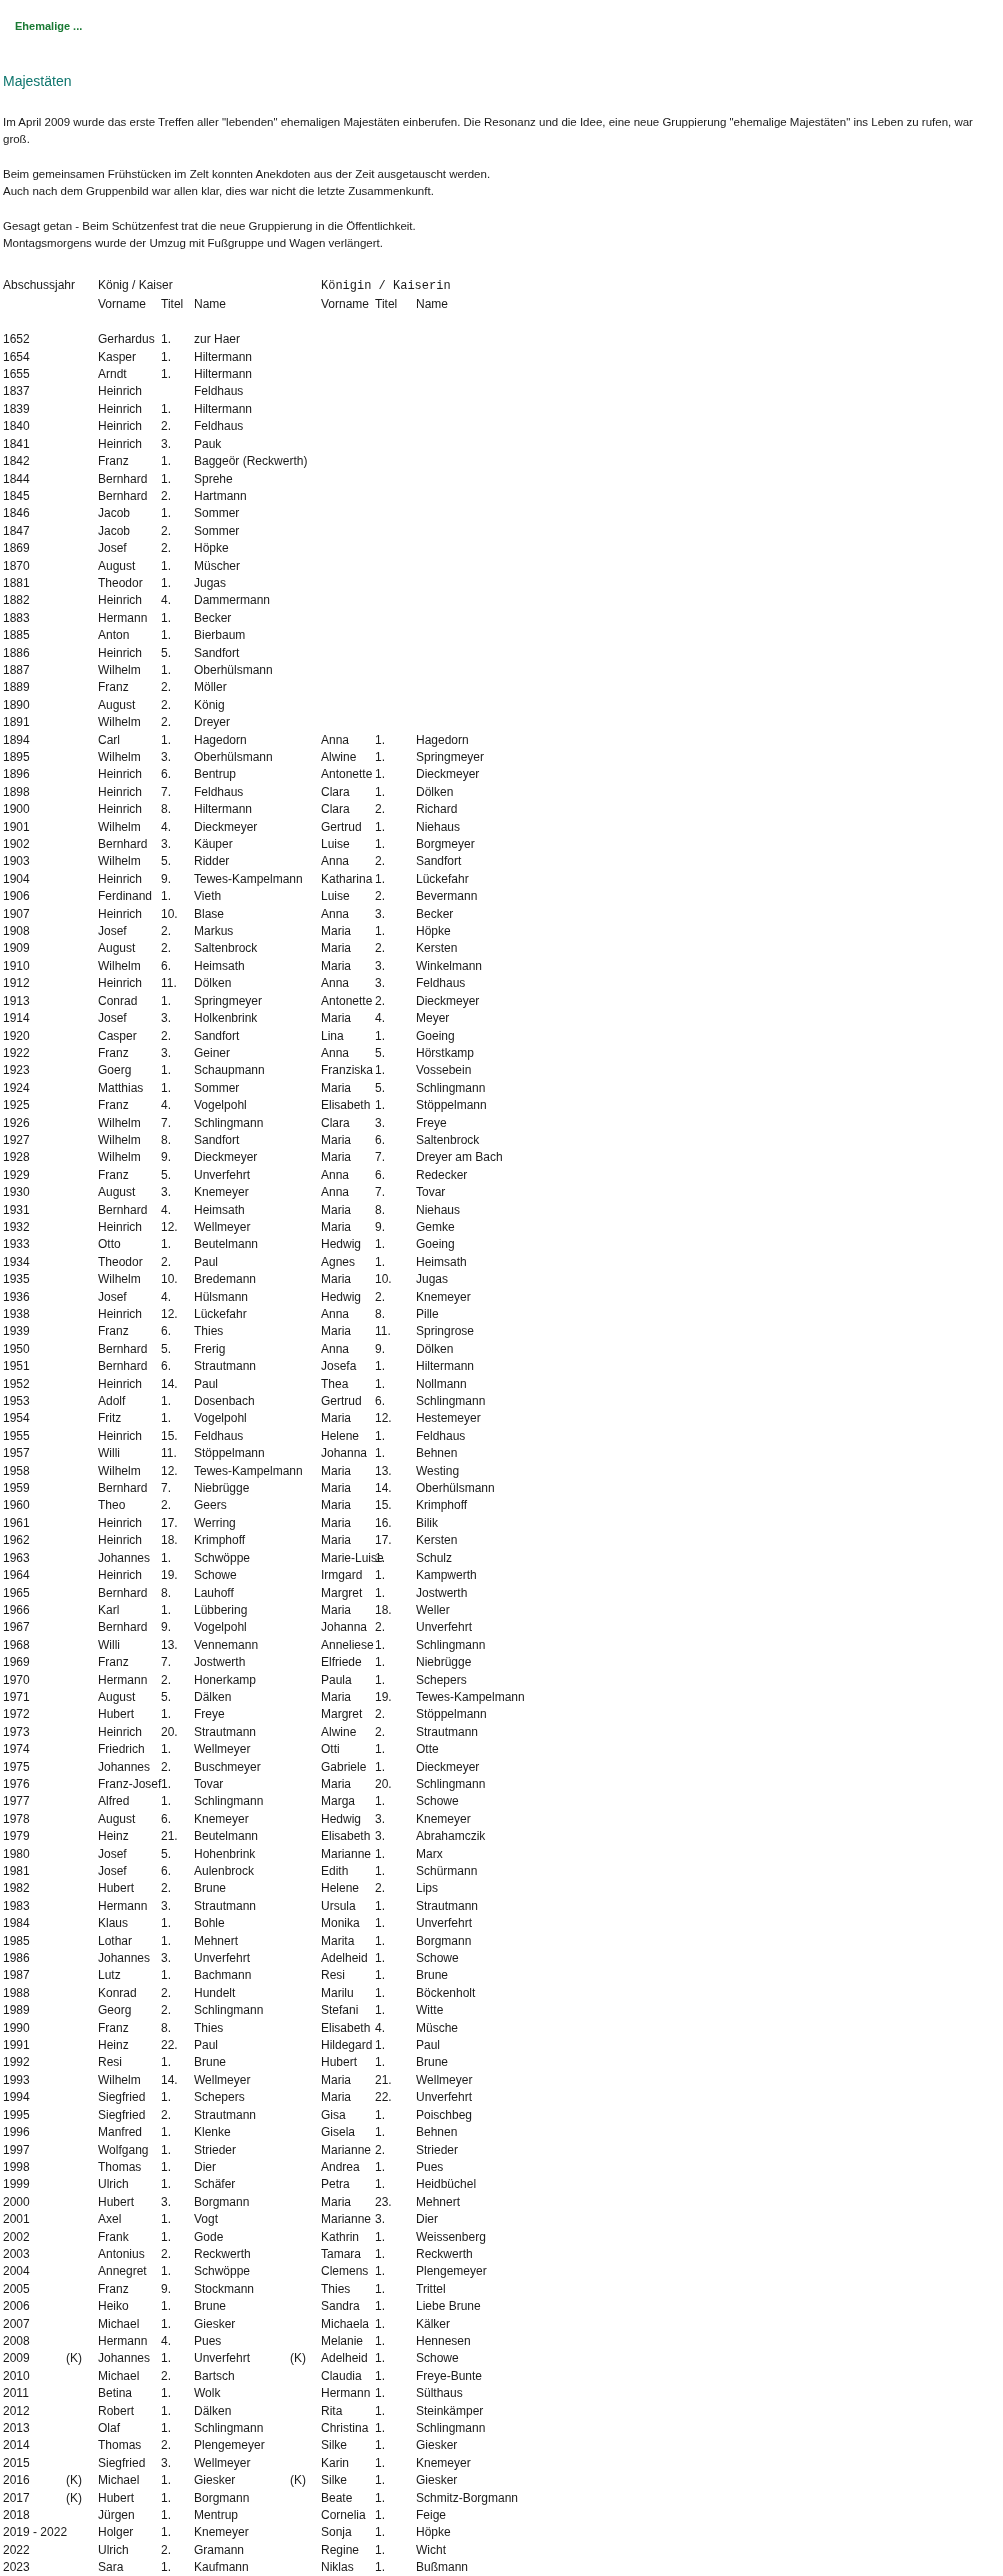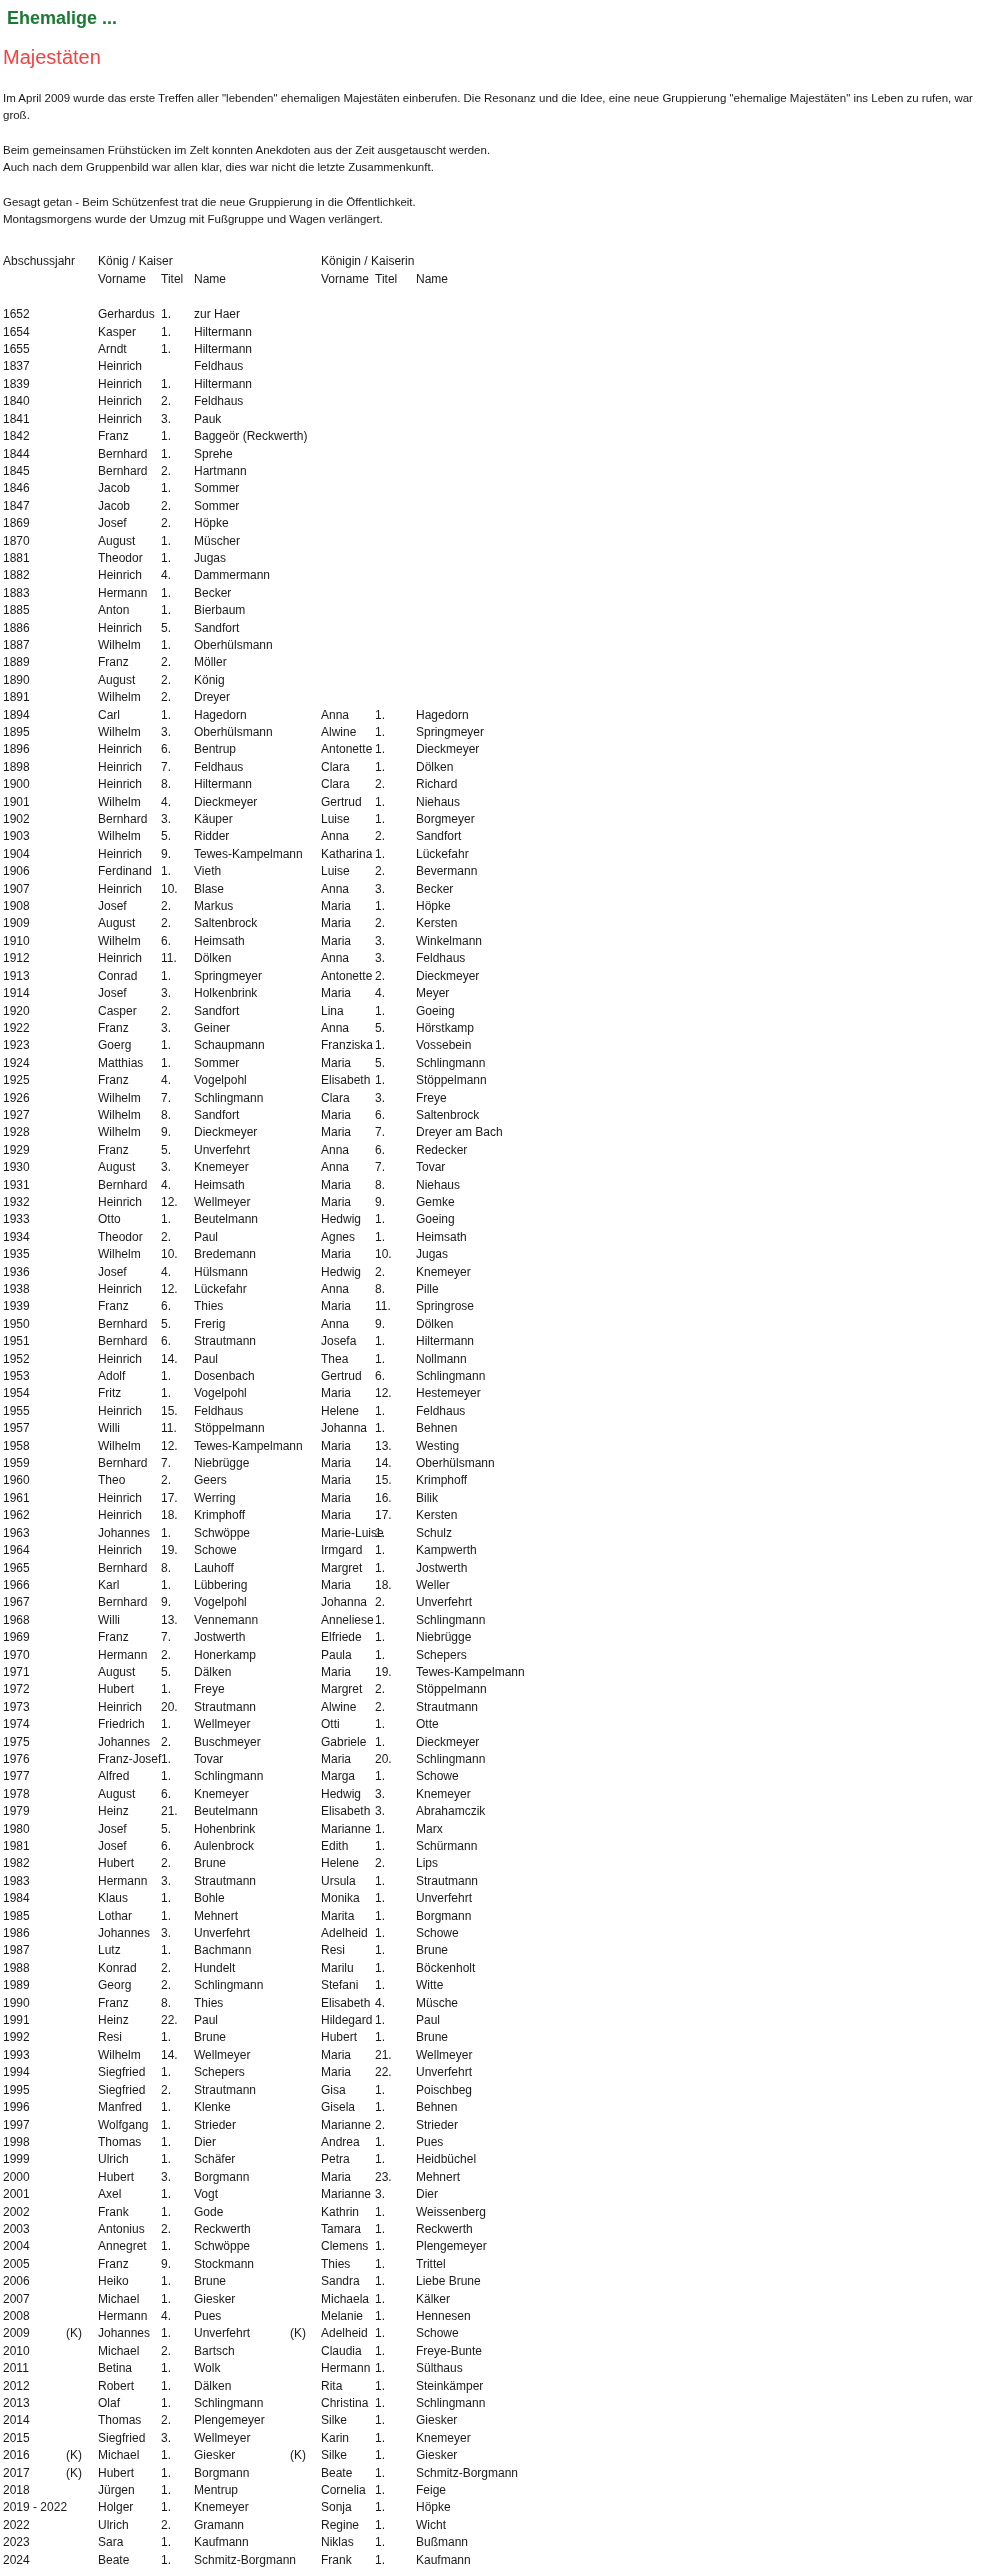--- a/index.html
+++ b/index.html
@@ -9,32 +9,32 @@
     color: #1a1a1a;
     font-family: "Liberation Sans", "DejaVu Sans", sans-serif;
   }
   .page {
     width: 1003px;
     min-height: 2576px;
     box-sizing: border-box;
     padding: 4px 2px 10px 3px;
   }
   .page-title {
-    margin: 4px;
-    font-size: 18px;
+    margin: 12px;
+    font-size: 11px;
     font-weight: bold;
     line-height: 20px;
     letter-spacing: 0;
   }
   .section-title {
-    margin: 20px 0 0 0;
-    font-size: 20px;
+    margin: 36px 0 0 0;
+    font-size: 14px;
     font-weight: normal;
     line-height: 18px;
-    color: #ef4444;
+    color: #0f766e;
   }
   .intro p {
     margin: 0;
     margin-top: 17px;
     font-size: 11.5px;
     line-height: 17.4px;
     white-space: pre-line;
   }
   .intro p:first-child { margin-top: 24px; }
   .majtable {
@@ -42,21 +42,21 @@
     font-size: 12px;
     line-height: 17.4px;
   }
   .trow, .thead-row {
     display: grid;
     grid-template-columns: 63px 32px 63px 33px 96px 31px 54px 41px auto;
     align-items: baseline;
   }
   .tcell { white-space: nowrap; overflow: visible; }
   .thead-row .group-king { grid-column: 3 / span 3; margin-top: 6px; }
-  .thead-row .group-queen { grid-column: 7 / span 3; }
+  .thead-row .group-queen { grid-column: 7 / span 3; font-family: Liberation Mono, monospace; }
   .thead-row .sub-king-vorname { grid-column: 3; }
   .thead-row .sub-king-titel { grid-column: 4; }
   .thead-row .sub-king-name { grid-column: 5; }
   .thead-row .sub-queen-vorname { grid-column: 7; }
   .thead-row .sub-queen-titel { grid-column: 8; }
   .thead-row .sub-queen-name { grid-column: 9; }
   .rows-gap { height: 18px; }
 </style>
 </head>
 <body>

